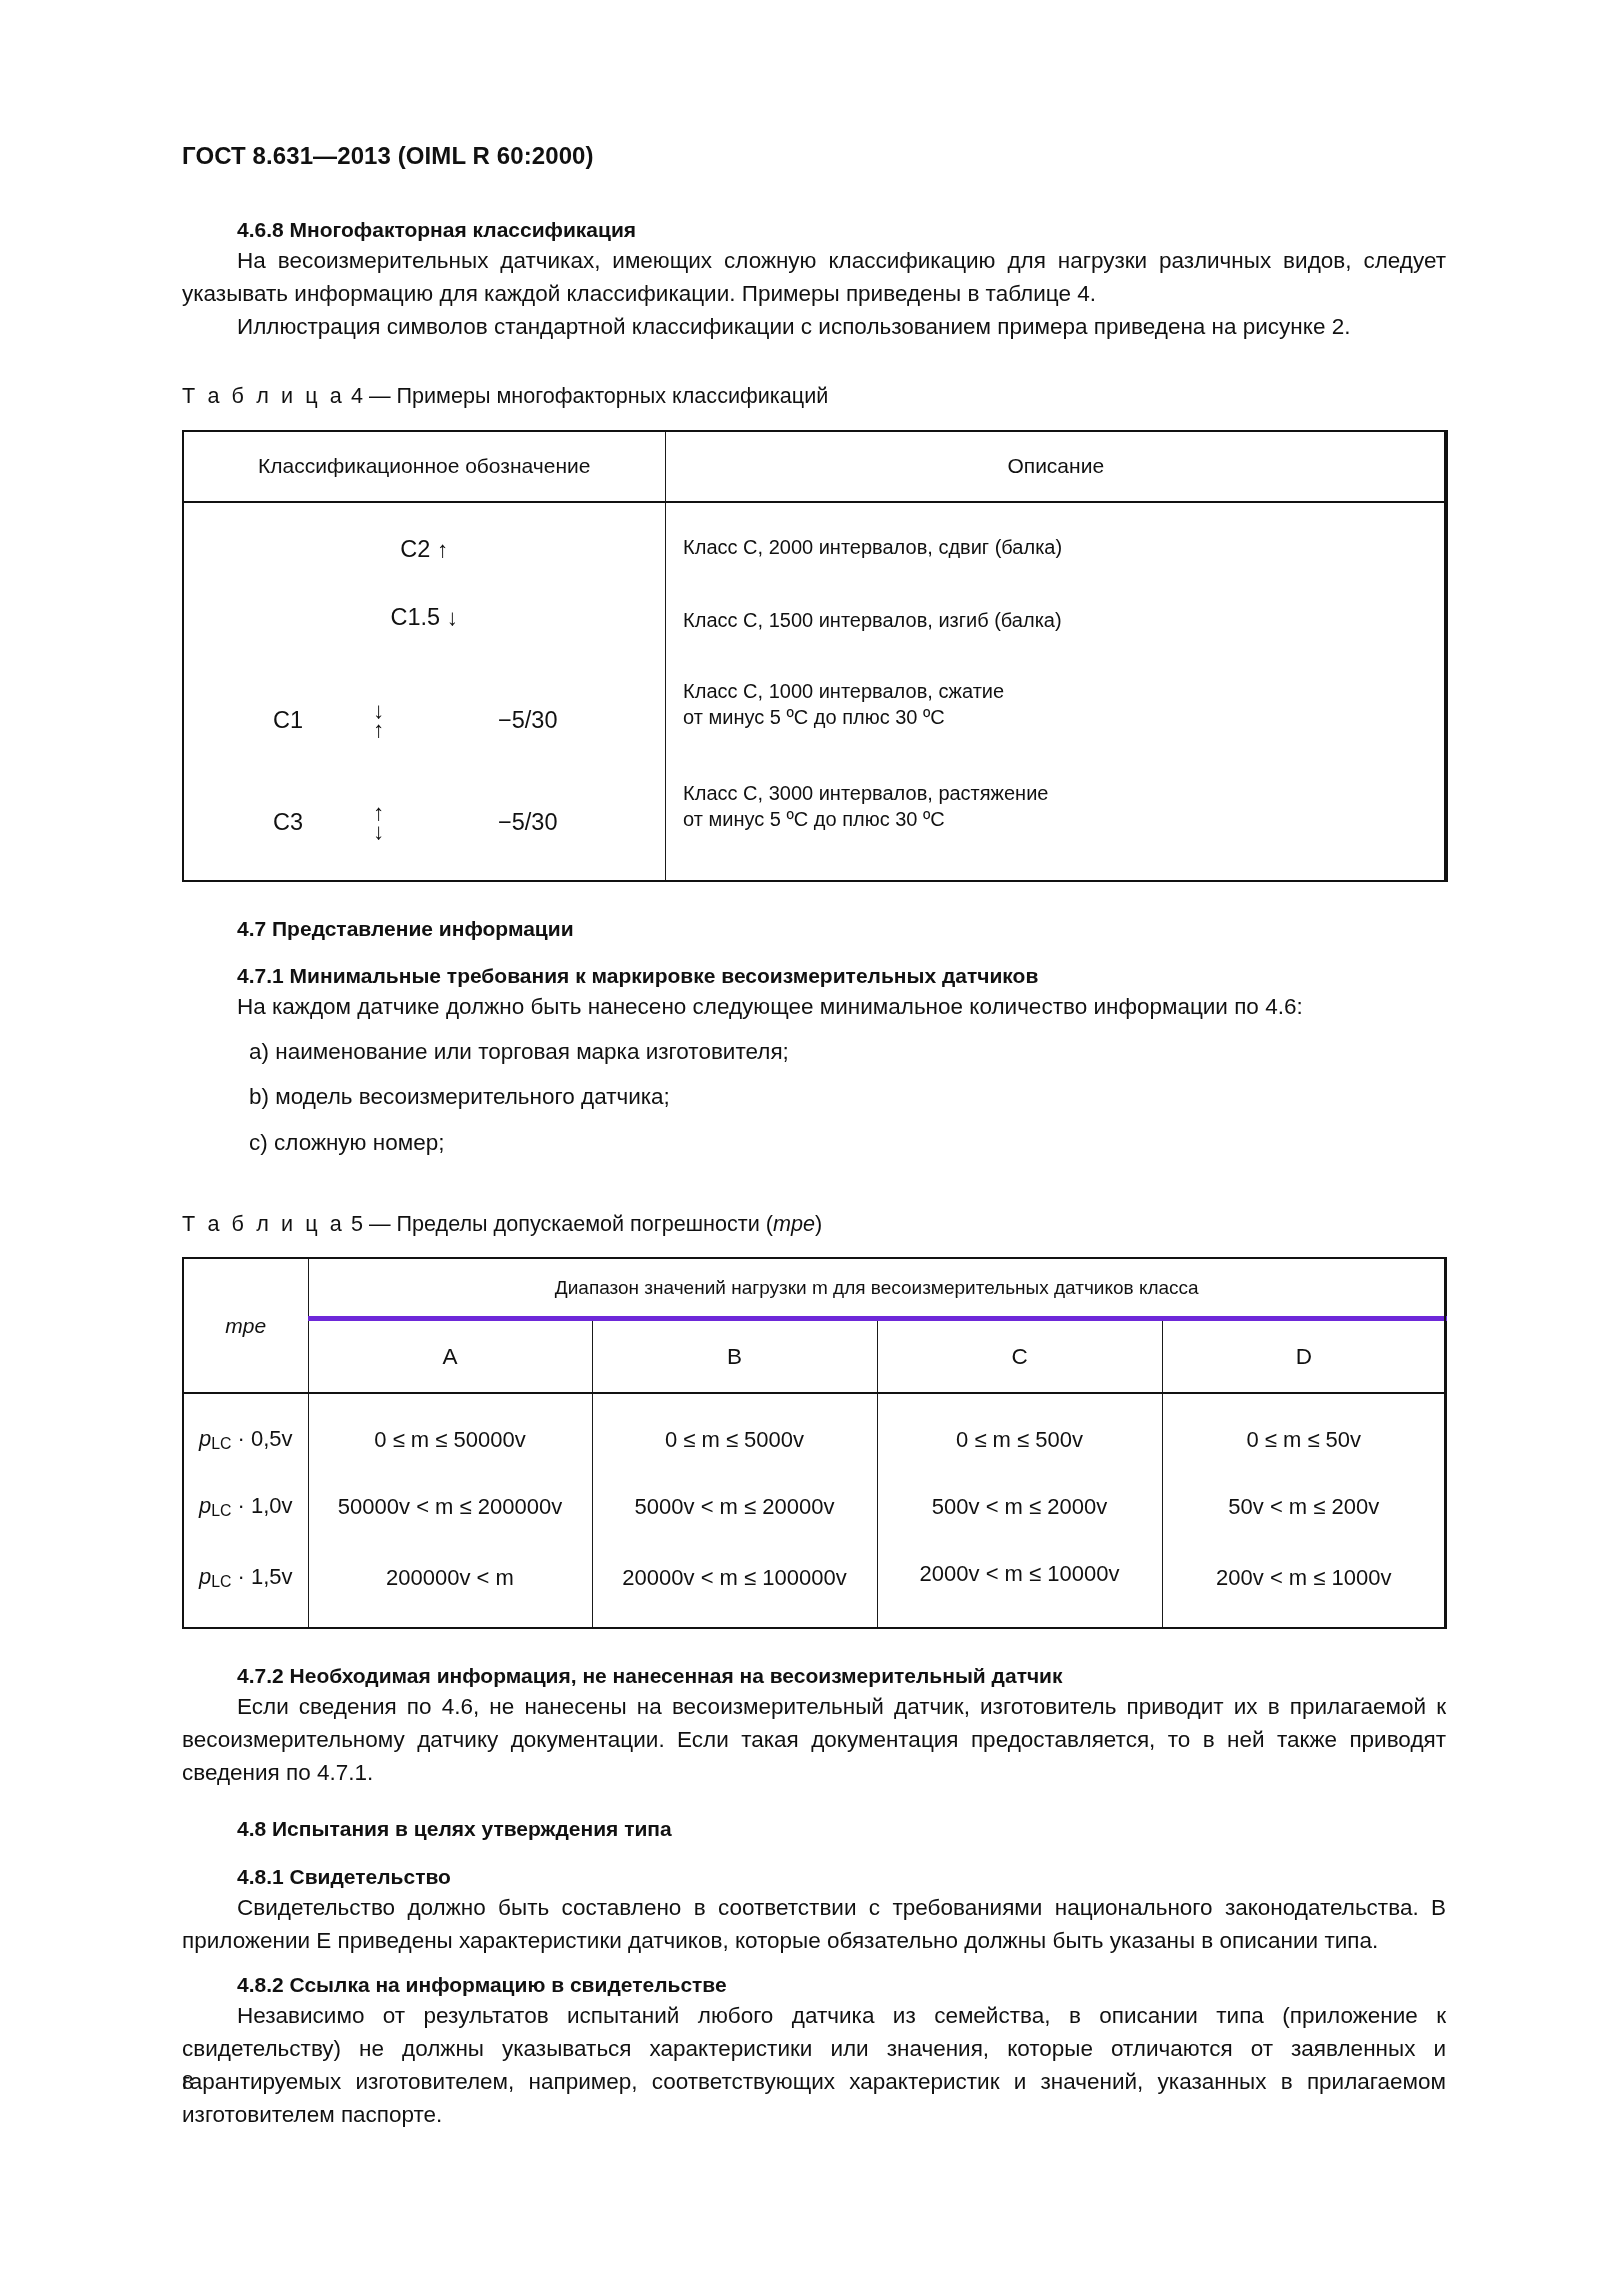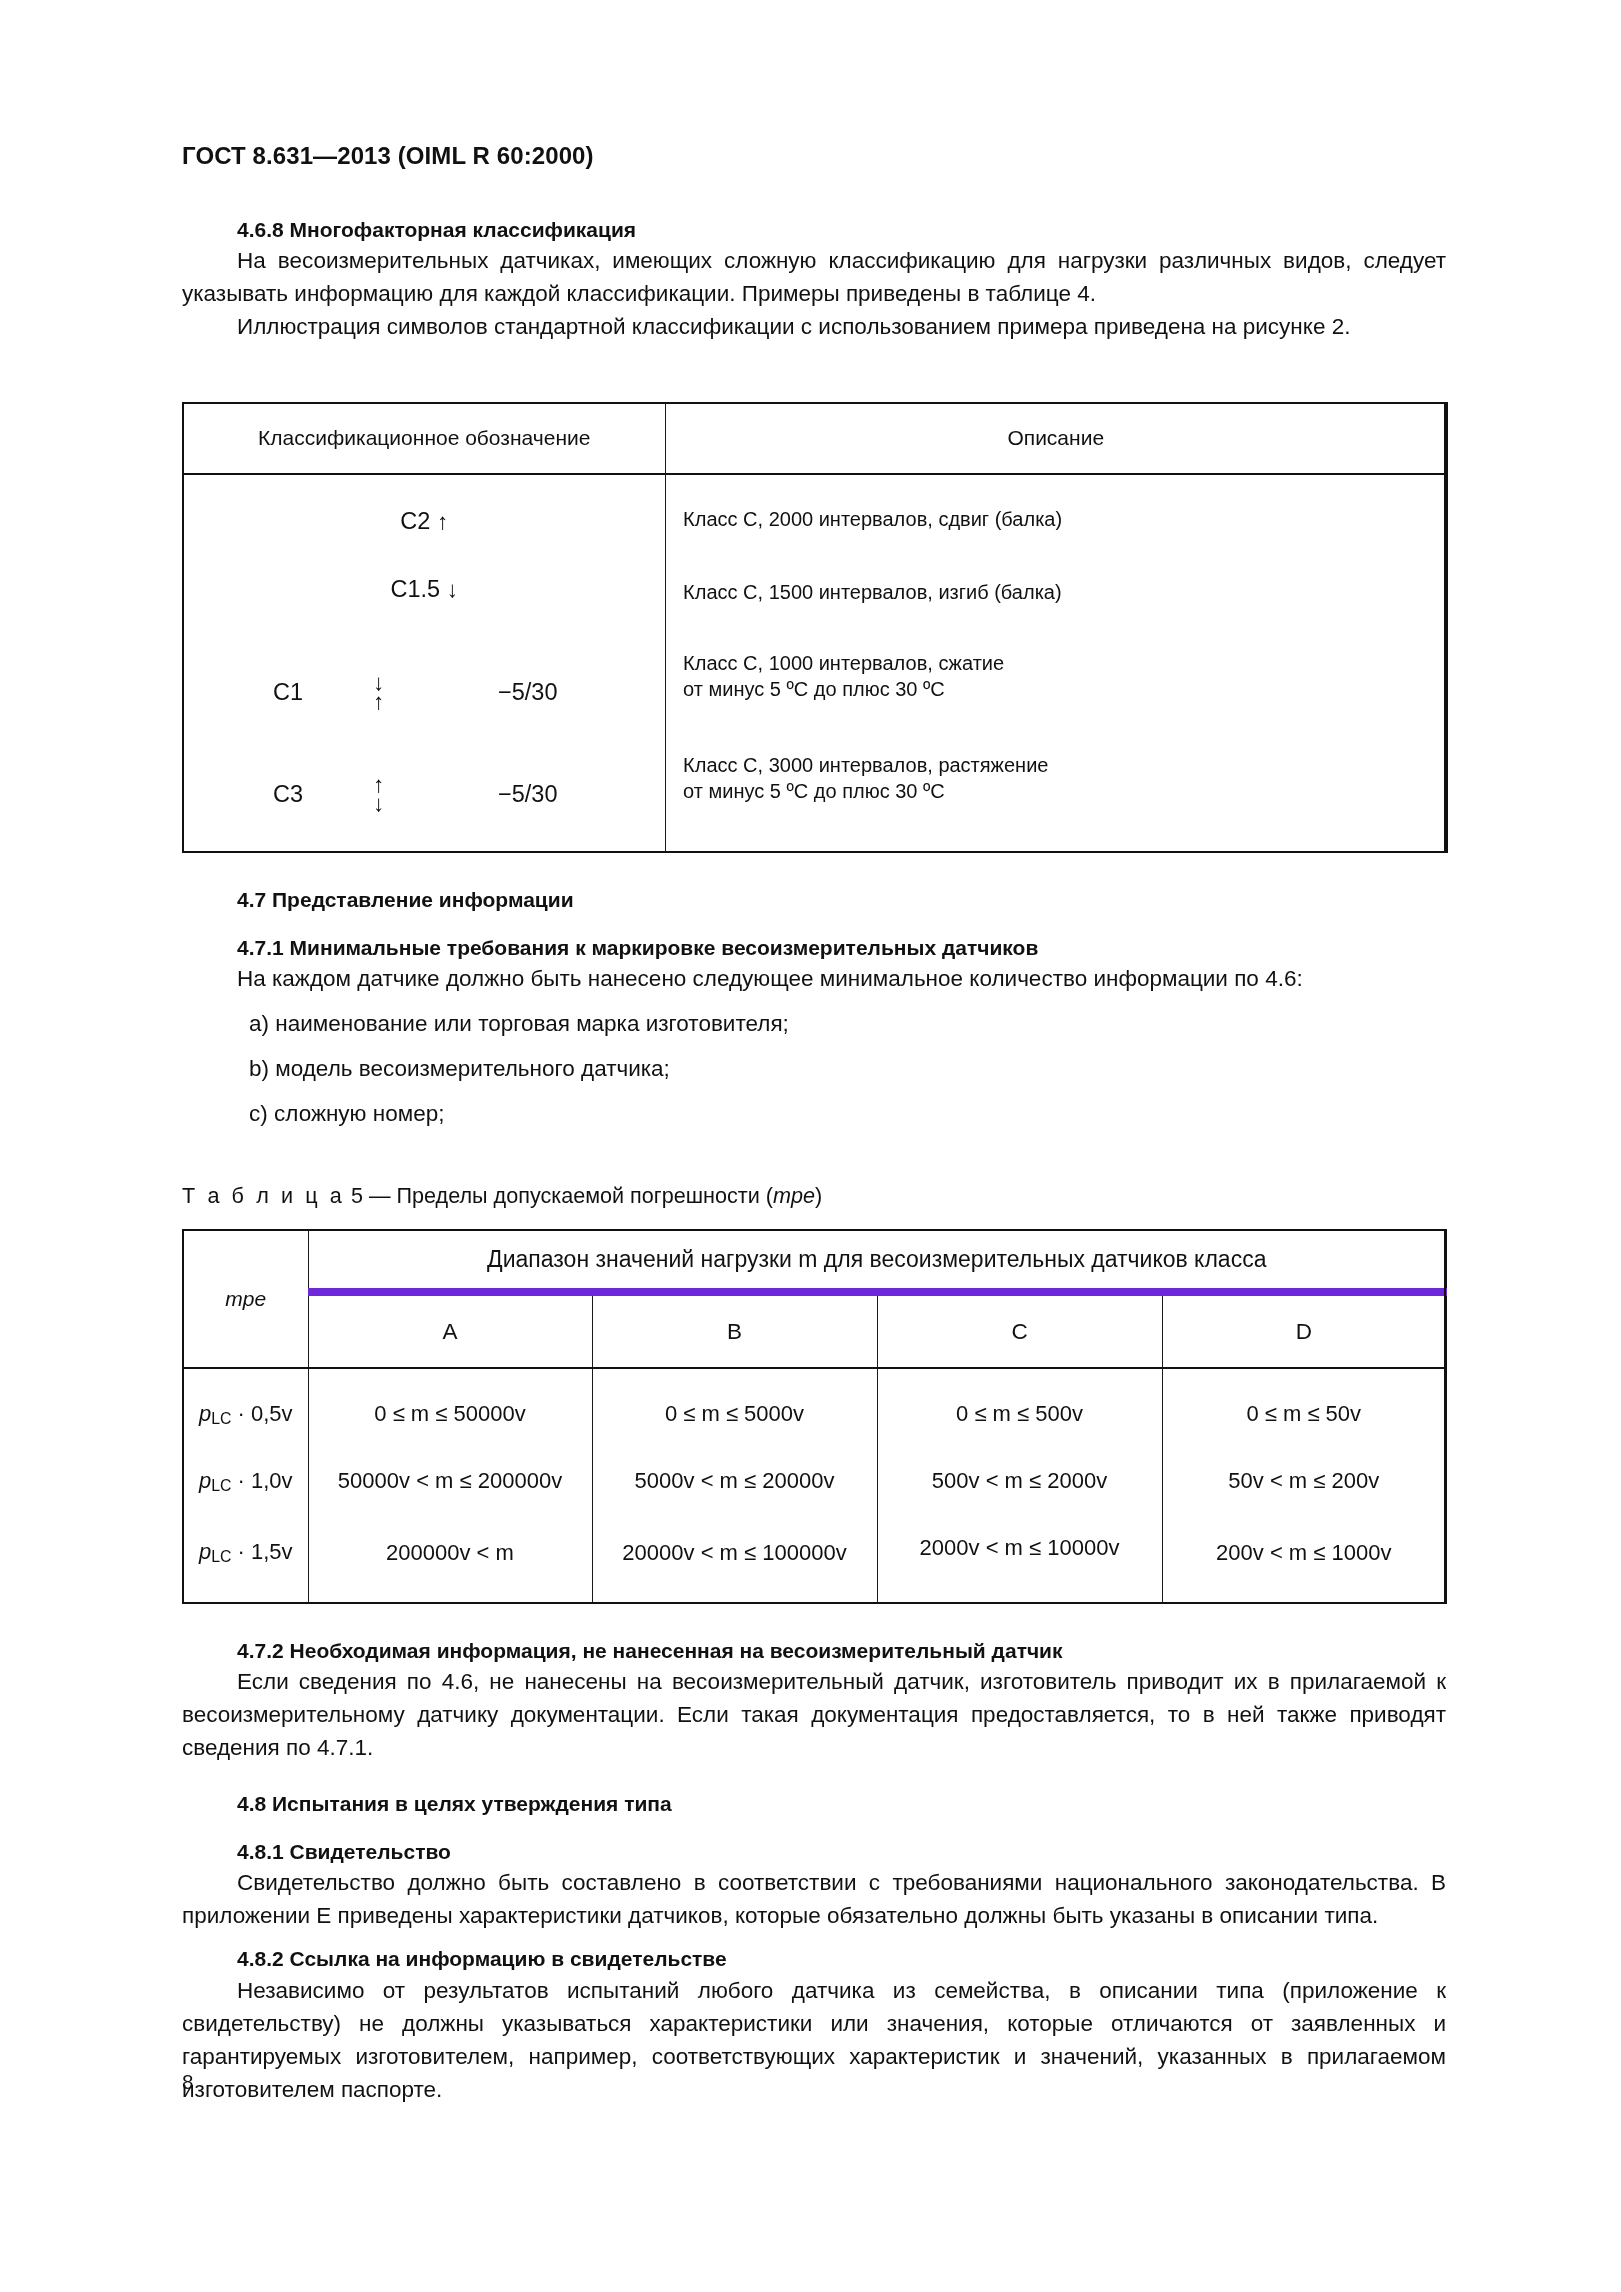--- a/index.html
+++ b/index.html
@@ -152,22 +152,22 @@
 
   
   #table5 col.c0 { width: 125px; }
   #table5 col.cA { width: 284px; }
   #table5 col.cB { width: 285px; }
   #table5 col.cC { width: 285px; }
   #table5 col.cD { width: 284px; }
   #table5 .span-hdr {
     text-align: center;
     height: 57px;
-    font-size: 23px;
-    border-bottom: 8px solid #6d28d9;
+    font-size: 19px;
+    border-bottom: 5px solid #6d28d9;
   }
   #table5 .mpe-cell {
     text-align: center;
     font-size: 21px;
     font-style: italic;
     border-bottom: 2px solid #111;
   }
   #table5 .cls-hdr {
     text-align: center;
     height: 71px;
@@ -204,20 +204,26 @@
   <div class="running-head">ГОСТ 8.631—2013 (OIML R 60:2000)</div>
 
   <div class="content">
 
     <h3 class="sec">4.6.8  Многофакторная классификация</h3>
     <p class="body">На весоизмерительных датчиках, имеющих сложную классификацию для нагрузки различных видов, следует указывать информацию для каждой классификации. Примеры приведены в таблице 4.</p>
     <p class="body">Иллюстрация символов стандартной классификации с использованием примера приведена на рисунке 2.</p>
 
     <div class="blockgap-40"></div>
 
+    <p class="tbl-caption">
+      <span class="lbl">Т а б л и ц а</span>
+      <span>4</span>
+      <span>—</span>
+      <span>Примеры многофакторных классификаций</span>
+    </p>
 
     <div class="blockgap-20"></div>
 
     <div class="tbl-wrap">
       <table class="doc" id="table4">
         <colgroup>
             <col class="c1">
             <col class="c2">
           </colgroup>
         <thead>

